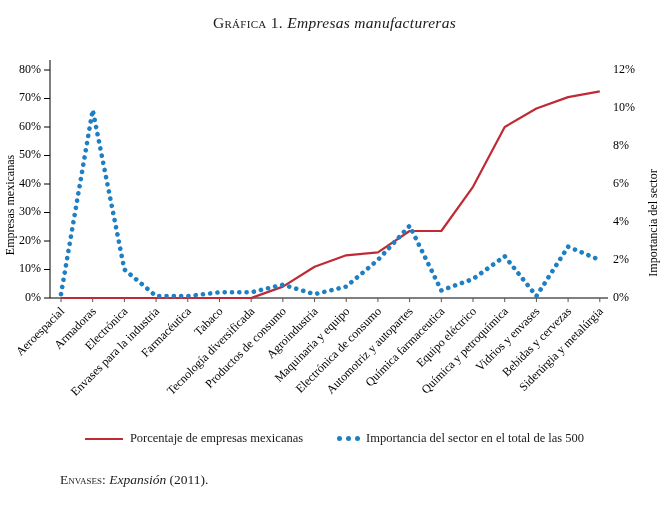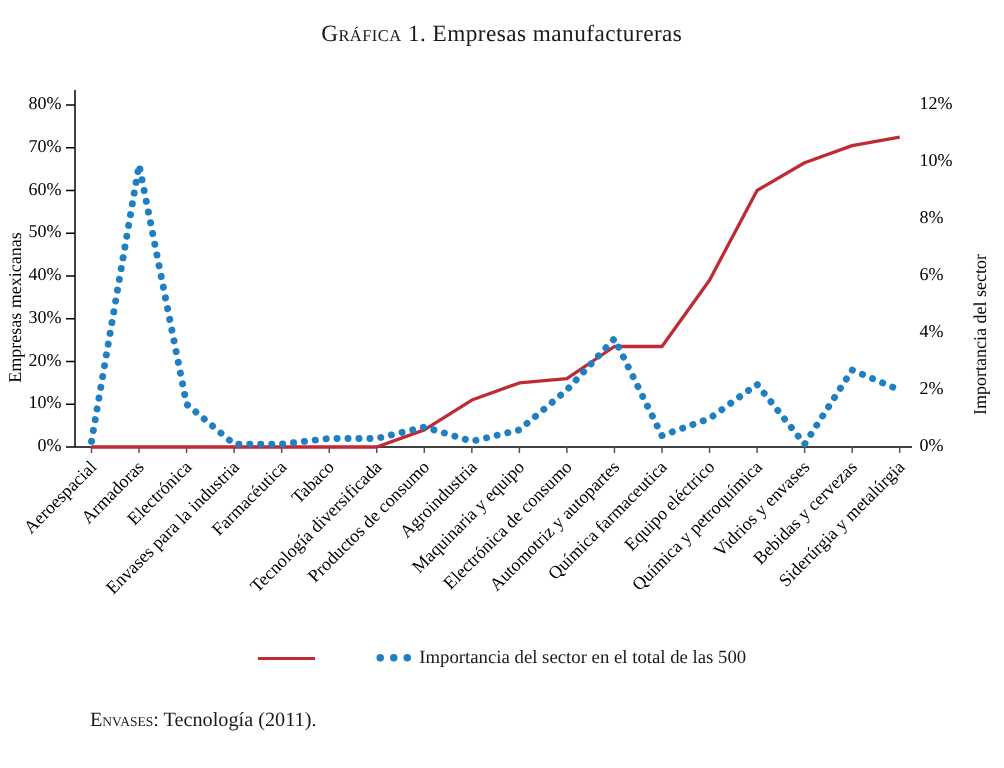--- a/index.html
+++ b/index.html
@@ -1,21 +1,21 @@
 <!DOCTYPE html>
 <html><head>
 <meta charset="utf-8">
 <style>
   html,body{margin:0;padding:0;background:#fff;}
   .page{position:relative;width:669px;height:512px;background:#ffffff;
         font-family:"Liberation Serif", serif;color:#1a1a1a;overflow:hidden;}
   .title{position:absolute;top:14px;left:0;width:100%;text-align:center;
          font-size:15.5px;letter-spacing:.3px;}
   .sc{font-variant:small-caps;margin-top:20px;}
-  .it{}
+  .it{font-style:italic;}
   .chart-wrap{position:absolute;top:50px;left:0;}
   .legend{position:absolute;top:431px;left:0;width:100%;display:flex;
           justify-content:center;align-items:center;gap:34px;font-size:12.5px;}
   .legend-entry{display:flex;align-items:center;}
   .leg-line{display:inline-block;width:38px;height:2px;margin-right:7px;}
   .leg-dots{display:inline-flex;align-items:center;gap:4px;margin-right:6px;}
   .leg-dots i{width:5px;height:5px;border-radius:50%;display:inline-block;}
   .source{position:absolute;left:60px;top:472px;font-size:13.5px;}
   svg text{font-family:"Liberation Serif", serif;}
 </style>
@@ -98,30 +98,31 @@
         <line x1="599.8" y1="248" x2="599.8" y2="252" stroke="#555" stroke-width="1"></line>
         <text x="603.8" y="262" text-anchor="end" font-size="12" transform="rotate(-45 603.8 262)">Siderúrgia y metalúrgia</text>
         <polyline points="61.0,248.0 92.7,248.0 124.4,248.0 156.1,248.0 187.8,248.0 219.5,248.0 251.2,248.0 282.9,236.6 314.6,216.7 346.2,205.3 377.9,202.4 409.6,181.0 441.3,181.0 473.0,136.8 504.7,77.0 536.4,58.5 568.1,47.1 599.8,41.4" fill="none" stroke="#bf2b34" stroke-width="2.2" stroke-linejoin="round"></polyline>
         <polyline points="61.0,244.2 92.7,59.9 124.4,219.5 156.1,246.1 187.8,246.1 219.5,242.3 251.2,242.3 282.9,234.7 314.6,244.2 346.2,236.6 377.9,210.0 409.6,175.8 441.3,240.4 473.0,229.0 504.7,206.2 536.4,246.1 568.1,196.7 599.8,210.0" fill="none" stroke="#1e7fc2" stroke-width="4.6" stroke-linecap="round" stroke-linejoin="round" stroke-dasharray="0.1 7.2"></polyline>
       </svg>
   </div>
 
   <div class="legend">
     <div class="legend-entry">
       <span class="leg-line" style="background: rgb(191, 43, 52);"></span>
+      <span>Porcentaje de empresas mexicanas</span>
     </div>
     <div class="legend-entry">
       <span class="leg-dots">
           <i style="background: rgb(30, 127, 194);"></i>
           <i style="background: rgb(30, 127, 194);"></i>
           <i style="background: rgb(30, 127, 194);"></i>
         </span>
       <span>Importancia del sector en el total de las 500</span>
     </div>
   </div>
 
   <div class="source">
     <span class="sc">Envases:</span>
-    <span class="it">Tecnología</span>
+    <span class="it">Expansión</span>
     <span>(2011).</span>
   </div>
 
 </div>
 
 </body></html>

